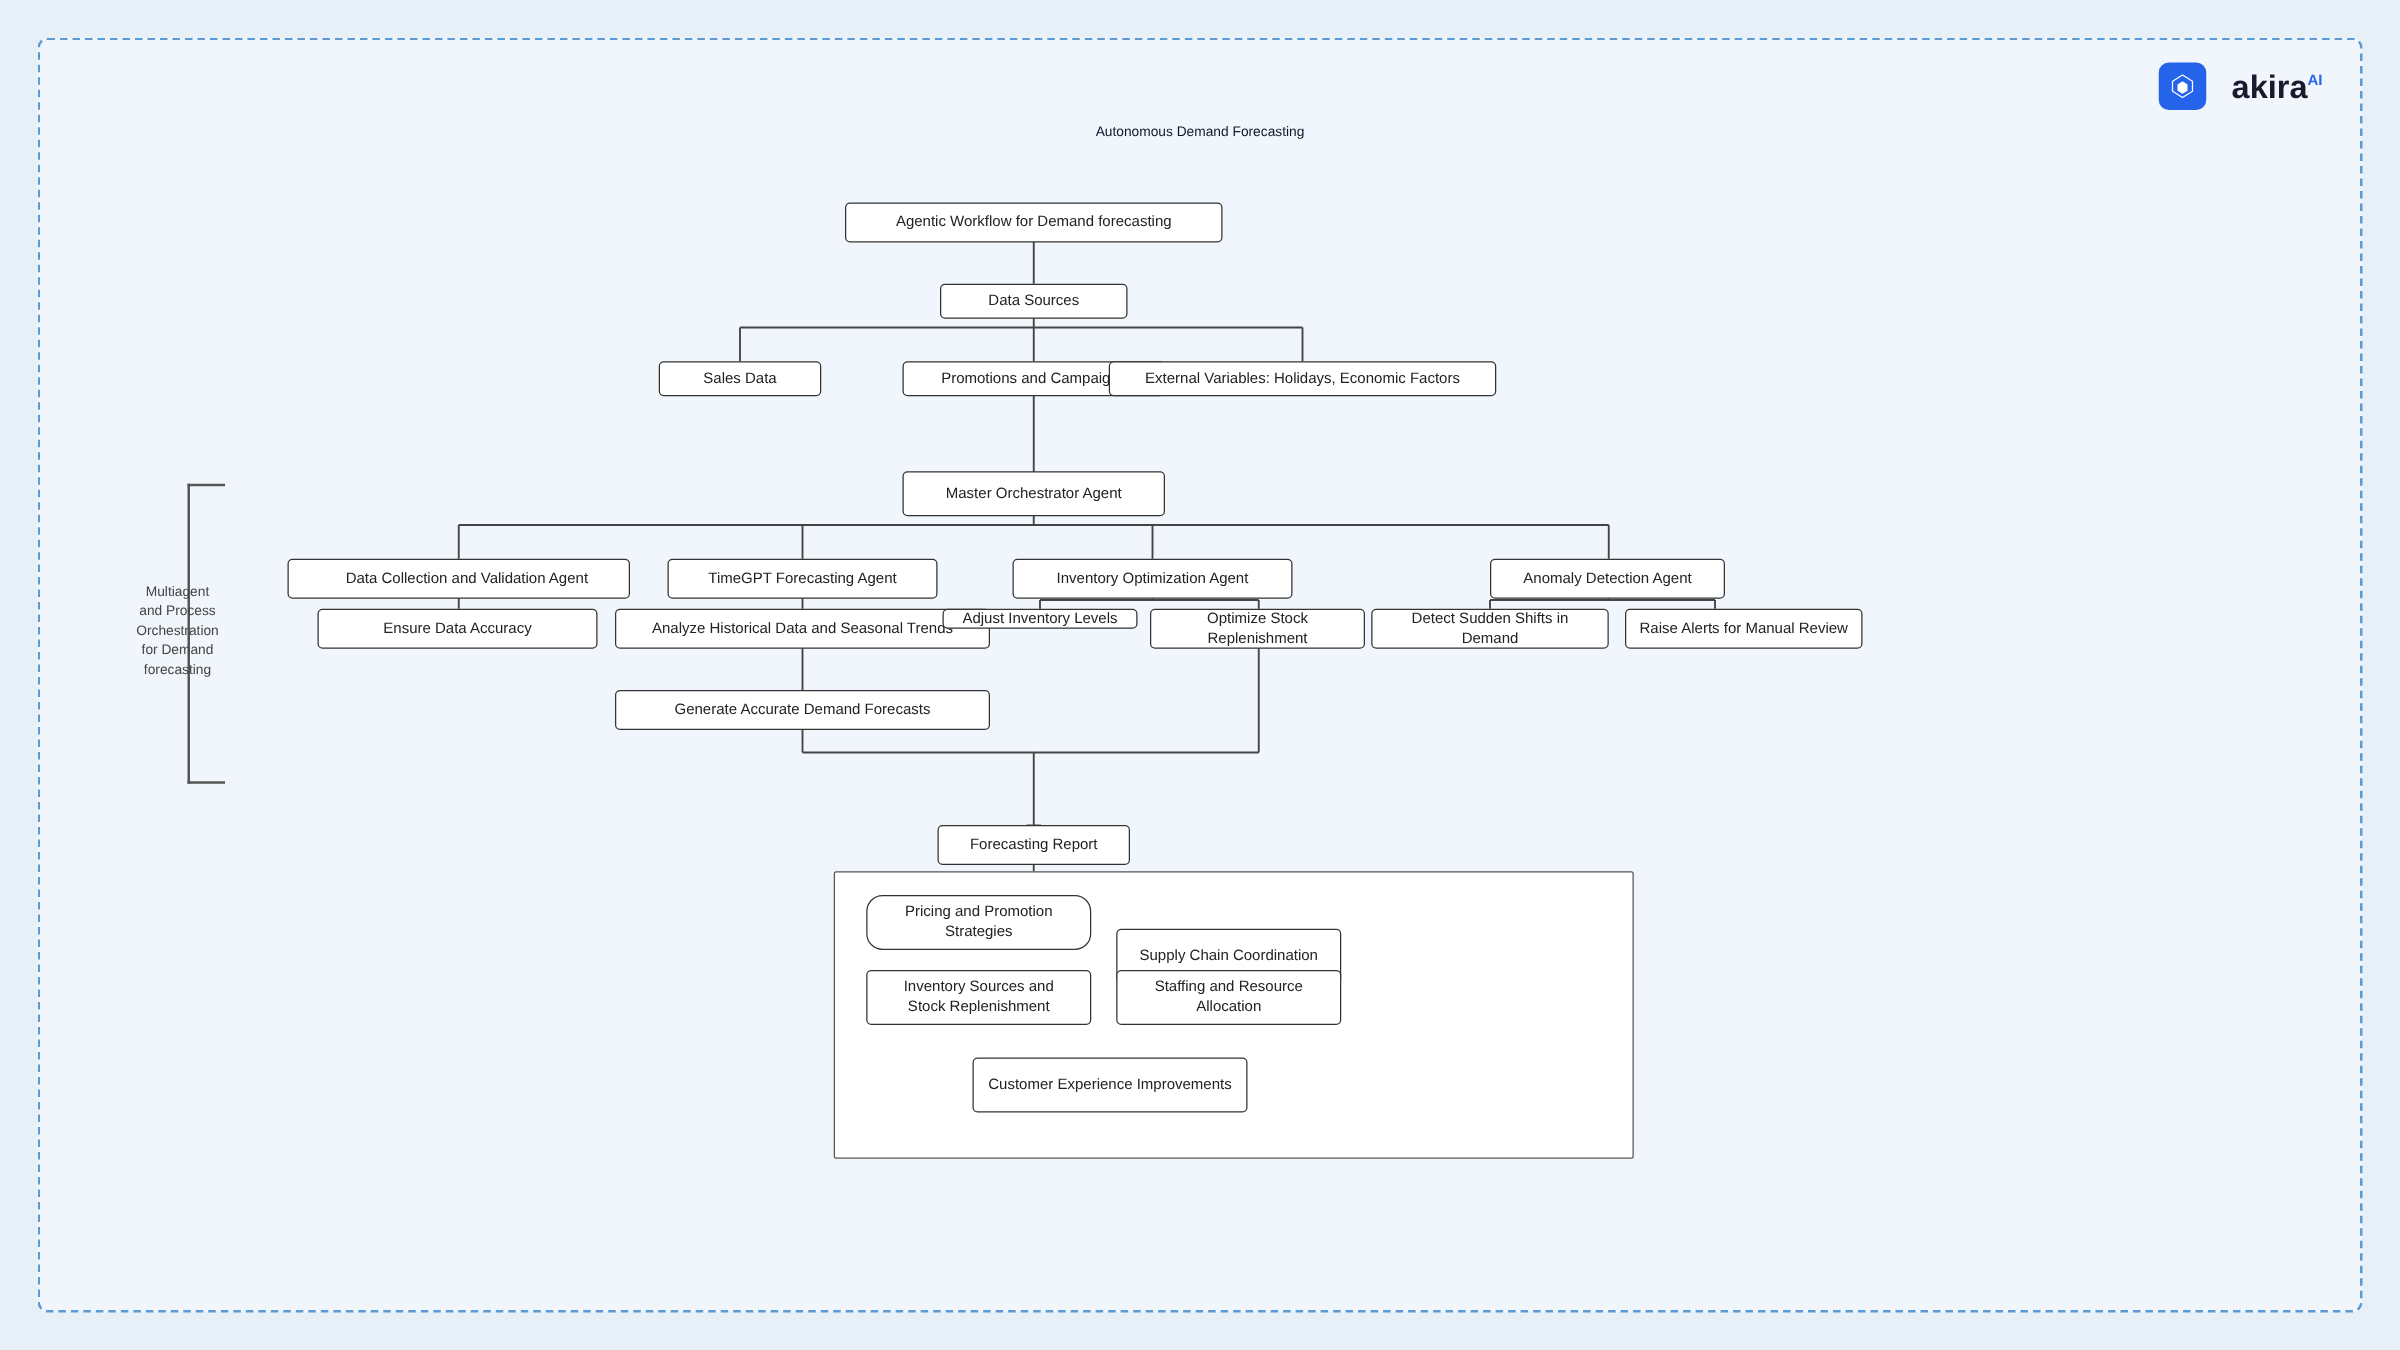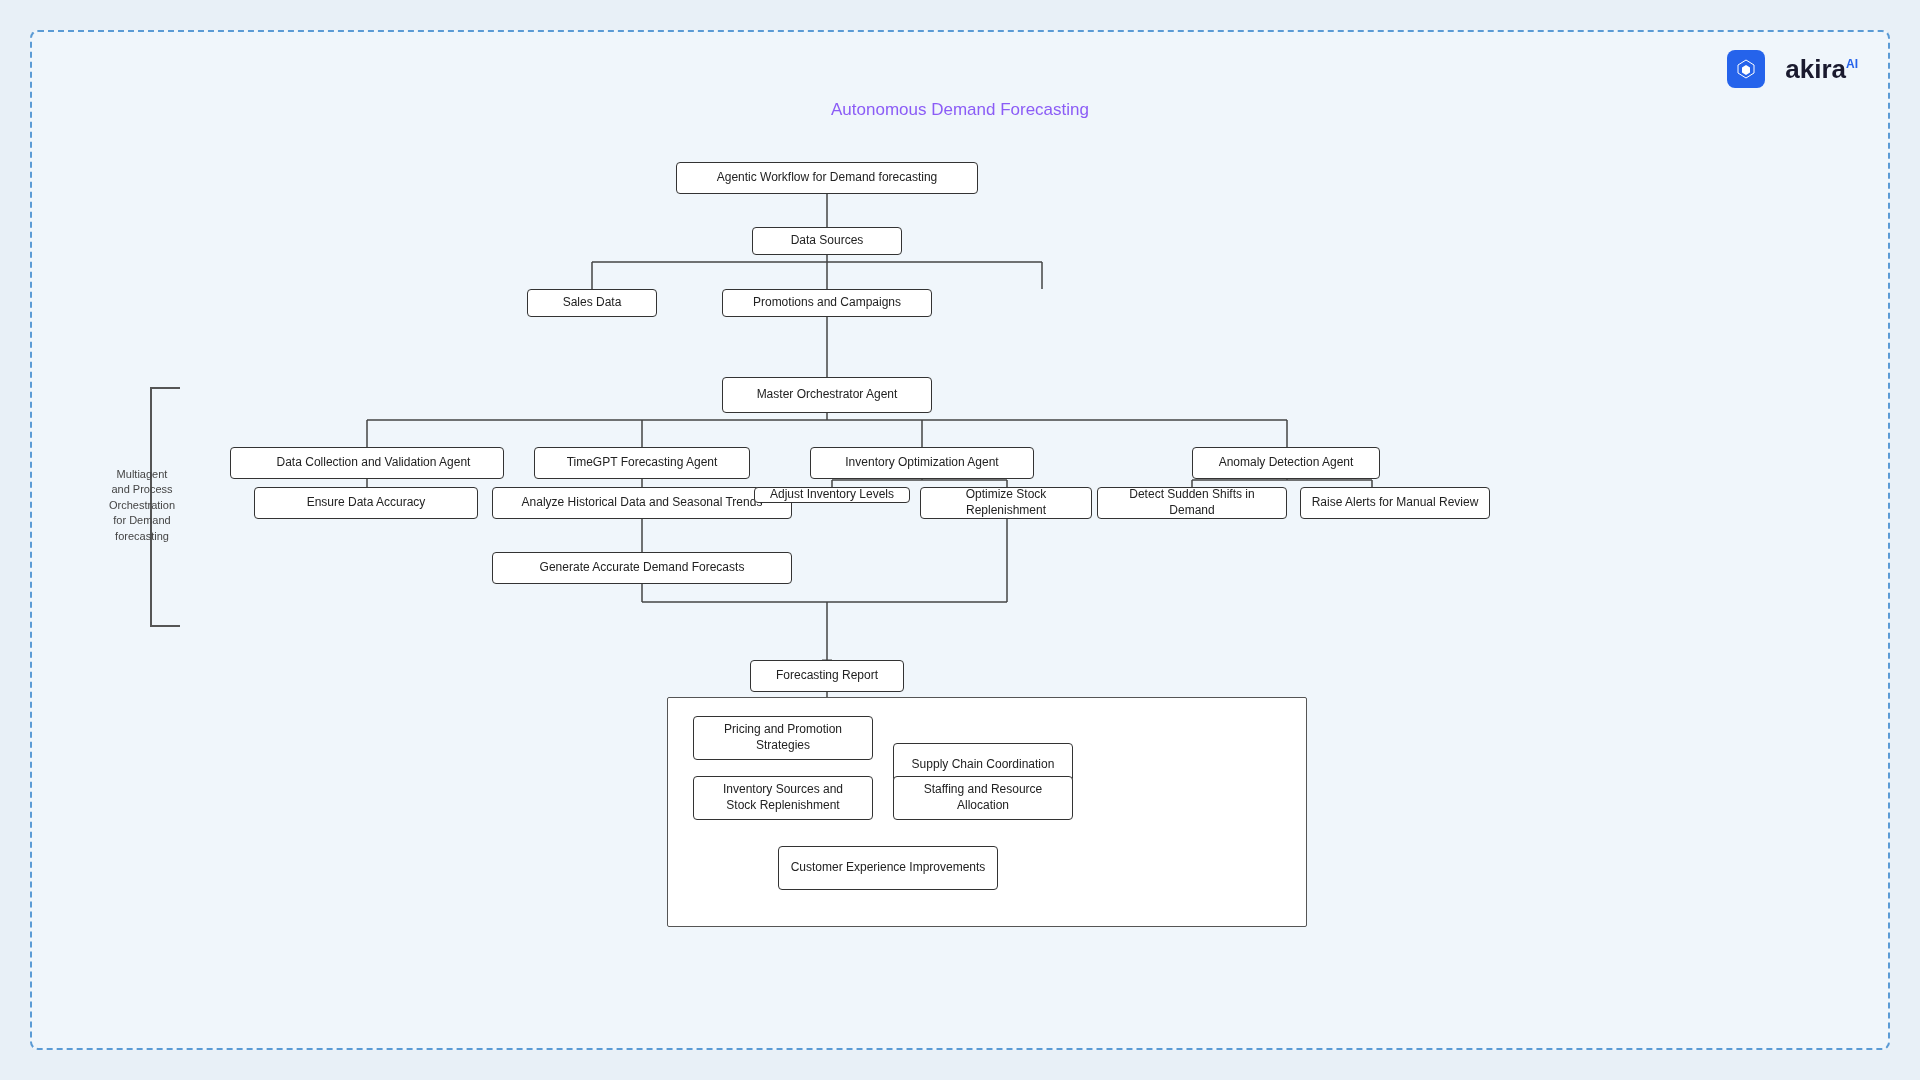--- a/index.html
+++ b/index.html
@@ -62,22 +62,22 @@
       font-size: 12px;
       color: #222;
       padding: 4px 8px;
       line-height: 1.3;
     }
     .node.rounded {
       border-radius: 4px;
     }
     .diagram-title {
       position: absolute;
-      font-size: 17px;
-      color: #8b5cf6;
+      font-size: 11px;
+      color: #0f172a;
       text-align: center;
     }
     .bracket-label {
       position: absolute;
       font-size: 11px;
       color: #444;
       text-align: center;
       line-height: 1.4;
     }
     svg.connections {
@@ -183,20 +183,23 @@
   </div>
 
   <div class="node rounded" style="left:495px; top:257px; width:130px; height:28px;">
     <span>Sales Data</span>
   </div>
 
   <div class="node rounded" style="left:690px; top:257px; width:210px; height:28px;">
     <span>Promotions and Campaigns</span>
   </div>
 
+  <div class="node rounded" style="left:855px; top:257px; width:310px; height:28px;">
+    <span>External Variables: Holidays, Economic Factors</span>
+  </div>
 
   <div class="node rounded" style="left:690px; top:345px; width:210px; height:36px;">
     <span>Master Orchestrator Agent</span>
   </div>
 
   <div class="node rounded" style="left:198px; top:415px; width:274px; height:32px;padding-left:21px;">
     <span>Data Collection and Validation Agent</span>
   </div>
 
   <div class="node rounded" style="left:502px; top:415px; width:216px; height:32px;">
@@ -238,21 +241,21 @@
   <div class="node rounded" style="left:460px; top:520px; width:300px; height:32px;">
     <span>Generate Accurate Demand Forecasts</span>
   </div>
 
   <div class="node rounded" style="left:718px; top:628px; width:154px; height:32px;">
     <span>Forecasting Report</span>
   </div>
 
   <div style="position:absolute; left:635px; top:665px; width:640px; height:230px; border:1.5px solid #555; background:white; border-radius:2px;">
 
-    <div class="node rounded" style="position:absolute; left:25px; top:18px; width:180px; height:44px;">
+    <div class="node rounded" style="position:absolute; left:25px; top:18px; width:180px; height:44px;border-radius:13px;">
       <span style="white-space:pre-line;">Pricing and Promotion
 Strategies</span>
     </div>
 
     <div class="node rounded" style="position:absolute; left:225px; top:18px; width:180px; height:44px;margin-top:27px;">
       <span>Supply Chain Coordination</span>
     </div>
 
     <div class="node rounded" style="position:absolute; left:25px; top:78px; width:180px; height:44px;">
       <span style="white-space:pre-line;">Inventory Sources and

